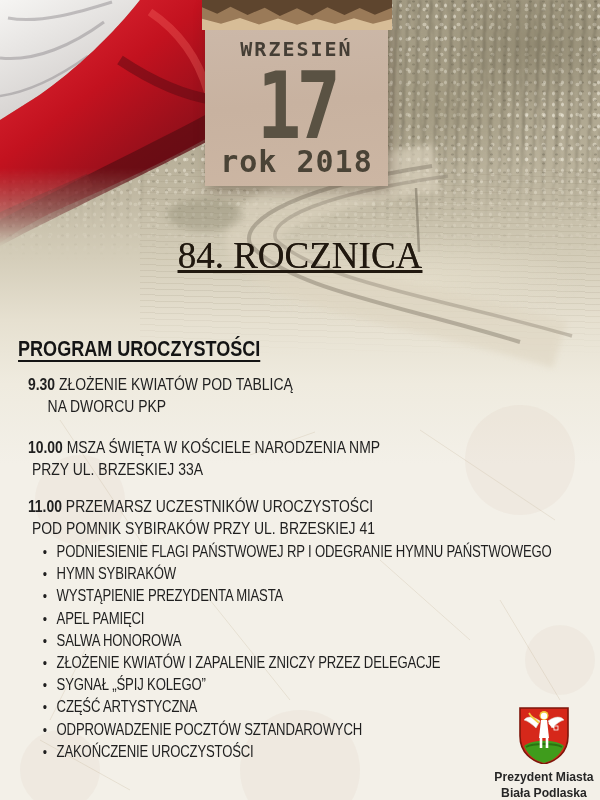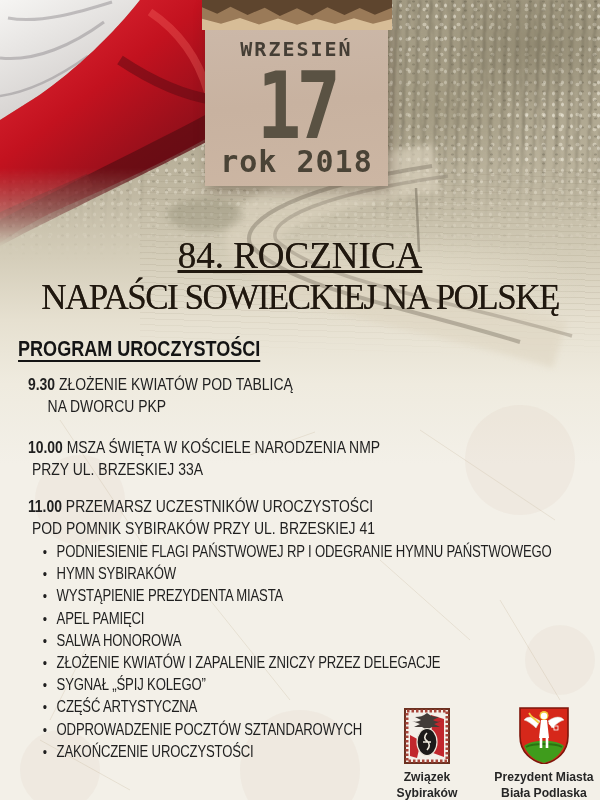--- a/index.html
+++ b/index.html
@@ -177,21 +177,20 @@
         <div class="t2"></div>
         <div class="t3"></div>
     </div>
     <div class="cal-month">WRZESIEŃ</div>
     <div class="cal-day">17</div>
     <div class="cal-year">rok 2018</div>
   </div>
 
   <div class="title">
     <div class="l1">84. ROCZNICA</div>
-    <div class="l2">NAPAŚCI SOWIECKIEJ NA POLSKĘ</div>
   </div>
 
   <div class="program">
     <div class="ph">PROGRAM UROCZYSTOŚCI</div>
     <div>
         <div class="timed">
           <div><span class="tm">9.30 </span><span>ZŁOŻENIE KWIATÓW POD TABLICĄ</span></div>
           <div class="cont">NA DWORCU PKP</div>
         </div>
         <div class="timed">
@@ -240,35 +239,20 @@
           <span class="dot">•</span>
           <span class="btext">ODPROWADZENIE POCZTÓW SZTANDAROWYCH</span>
         </div>
         <div class="bitem">
           <span class="dot">•</span>
           <span class="btext">ZAKOŃCZENIE UROCZYSTOŚCI</span>
         </div>
       </div>
   </div>
 
-  <div class="org" id="org1">
-    <svg width="46" height="56" viewBox="0 0 46 56">
-      <rect x="1" y="1" width="44" height="54" fill="#f3efe8" stroke="#6b3020" stroke-width="2"></rect>
-      <rect x="3" y="3" width="40" height="50" fill="none" stroke="#a8453a" stroke-width="3" stroke-dasharray="2.5,2"></rect>
-      <polygon points="27,7 40,11 40,49 29,45" fill="#c1272d"></polygon>
-      <polygon points="6,27 17,33 13,50 6,48" fill="#c1272d"></polygon>
-      <path d="M23,5 C19,8 16,9 11,9 L17,12 C14,14 11,14 8,13 L16,16 L10,19 L18,19 L23,22 L28,19 L36,19 L30,16 L38,13 C35,14 32,14 29,12 L35,9 C30,9 27,8 23,5 Z" fill="#423c38"></path>
-      <ellipse cx="23" cy="34" rx="10" ry="13.5" fill="#1d1b1a" stroke="#ece6da" stroke-width="1.2"></ellipse>
-      <path d="M23,25 C20,28 20,31 23,33 C26,35 26,39 23,42 M19,34 H27" fill="none" stroke="#f0ebdf" stroke-width="1.6"></path>
-    </svg>
-    <div class="caption">
-      <span>Związek Sybiraków</span>
-
-    </div>
-  </div>
 
   <div class="org" id="org2">
     <svg width="58" height="58" viewBox="0 0 58 58">
       <path d="M5,2 H53 V30 C53,47 41,55 29,58 C17,55 5,47 5,30 Z" fill="#d6281a" stroke="#7e160b" stroke-width="1.6"></path>
       <path d="M9,40 C17,33 41,33 49,40 C45,50 37,55 29,57 C21,55 13,50 9,40 Z" fill="#3f9c1c"></path>
       <path d="M11,41 C18,37 40,37 47,41" fill="none" stroke="#2c7212" stroke-width="2"></path>
       <g>
         <circle cx="29" cy="9.5" r="4.5" fill="#f2c93c"></circle>
         <circle cx="29" cy="10" r="3.2" fill="#ffffff"></circle>
         <path d="M25,15 C18,10 12,10 9,14 C13,15 17,18 21,22 Z" fill="#ffffff" stroke="#d9d4c8" stroke-width=".6"></path>

